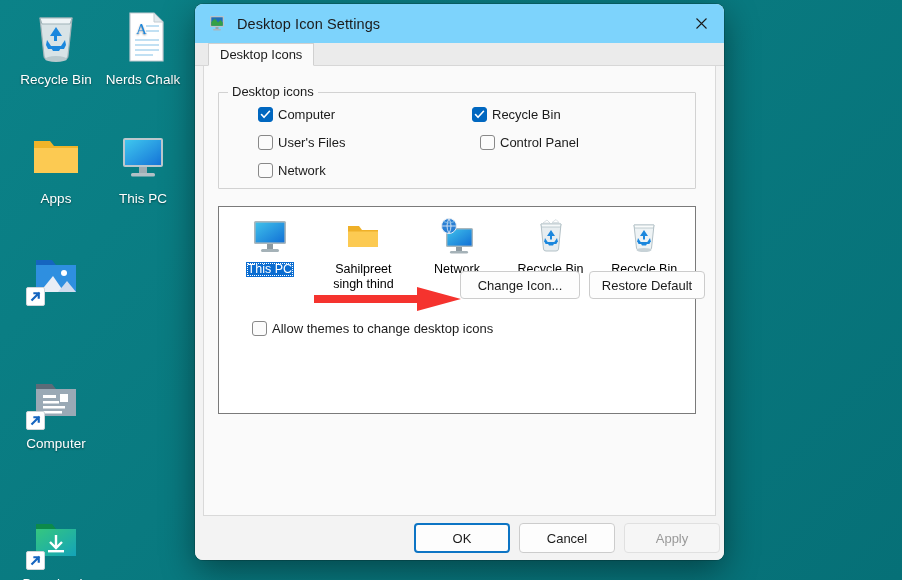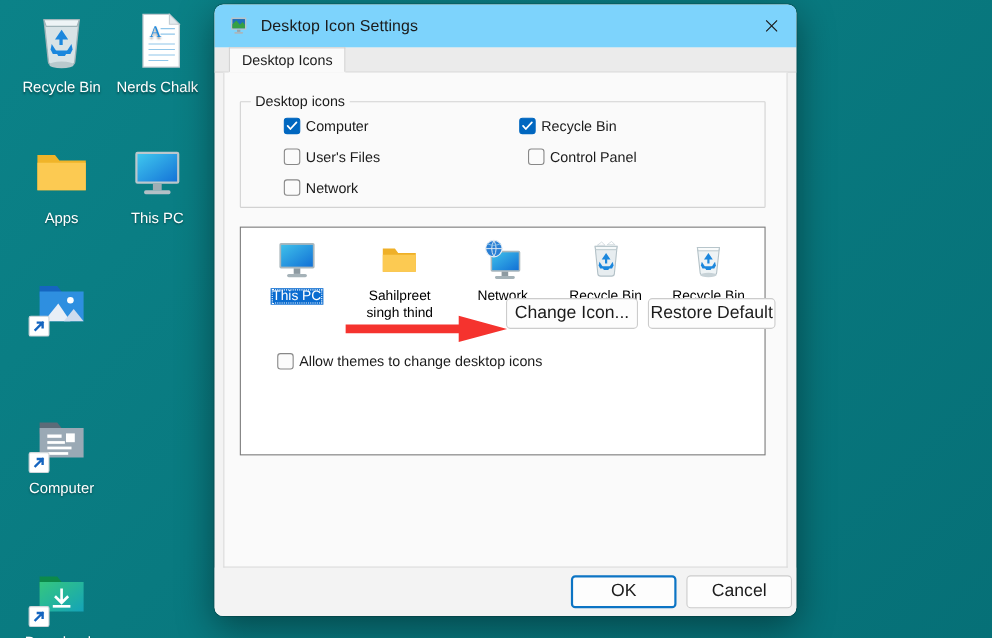--- a/index.html
+++ b/index.html
@@ -192,21 +192,21 @@
   .preview-item.selected .plabel {
     background: #0a6cd0;
     color: #ffffff;
     outline: 1px dotted #ffffff;
     outline-offset: -2px;
   }
 
   
   .btn {
     font-family: "Liberation Sans", sans-serif;
-    font-size: 16px;
+    font-size: 13px;
     color: #1b1b1b;
     background: #fdfdfd;
     border: 1px solid #cccccc;
     border-radius: 4px;
     height: 28px;
     display: flex; align-items: center; justify-content: center;
     cursor: default;
     white-space: nowrap;
   }
   .btn.disabled { color: #9a9a9a; background: #f6f6f6; border-color: #e0e0e0; }
@@ -562,16 +562,19 @@
 
     </div>
 
     <div class="footer">
       <div class="btn default">
         <span>OK</span>
       </div>
       <div class="btn">
         <span>Cancel</span>
       </div>
+      <div class="btn disabled">
+        <span>Apply</span>
+      </div>
     </div>
 
   </div>
 </div>
 
 </body></html>

